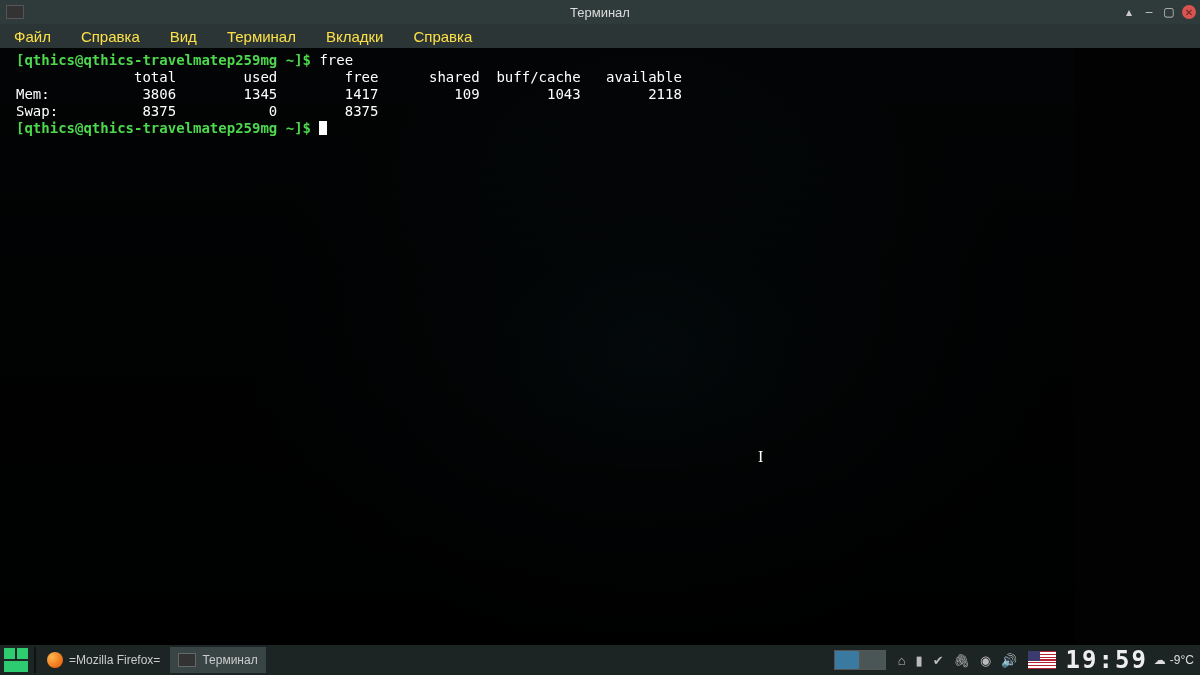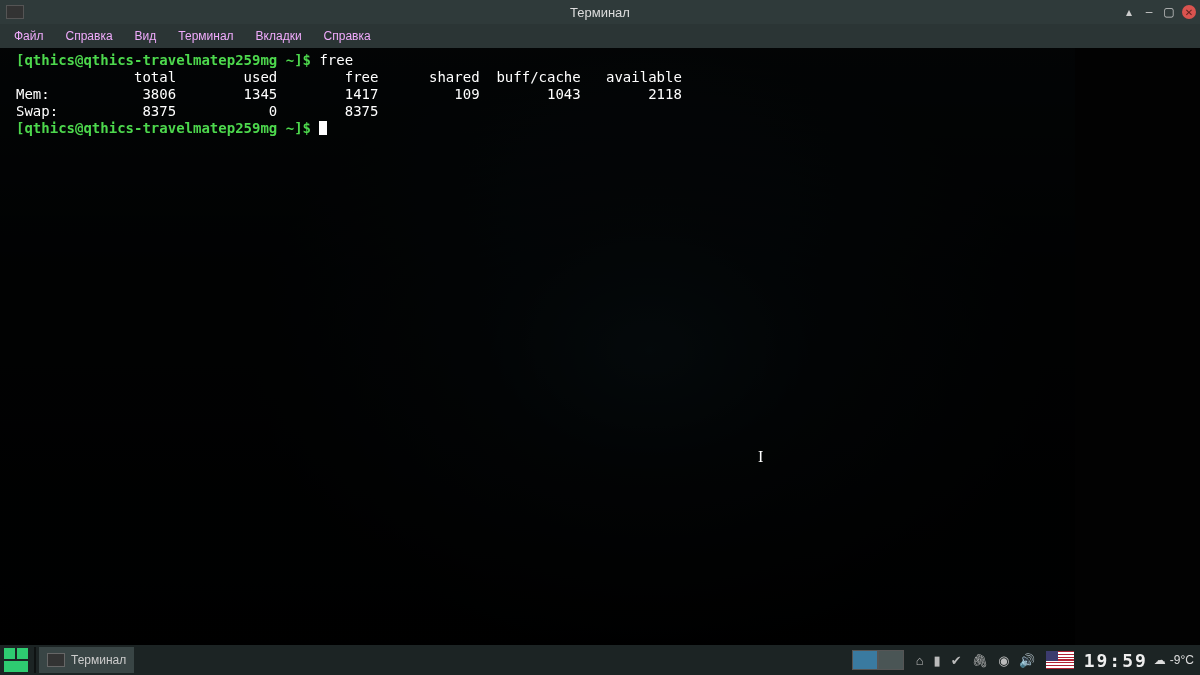--- a/index.html
+++ b/index.html
@@ -4,21 +4,21 @@
 <style>
 html,body{margin:0;padding:0;width:1200px;height:675px;overflow:hidden;font-family:sans-serif;background:#0a0a0a}
 .desktop{position:relative;width:1075px;height:675px;background:radial-gradient(ellipse 400px 300px at 650px 350px,rgba(40,90,110,.35) 0%,rgba(20,40,50,.25) 40%,rgba(0,0,0,.4) 100%),linear-gradient(180deg,#1a2a30 0%,#0a1215 40%,#050505 100%)}
 .window{position:absolute;left:0;top:0;width:1200px;height:645px;display:flex;flex-direction:column}
 .titlebar{height:24px;background:#2f3a3a;display:flex;align-items:center;color:#ccc;font-size:13px;position:relative}
 .titlebar .app-icon{width:16px;height:12px;margin-left:6px;background:#333;border:1px solid #555;display:inline-block}
 .titlebar .title{position:absolute;left:50%;transform:translateX(-50%);color:#ddd}
 .titlebar .controls{position:absolute;right:4px;display:flex;gap:6px;align-items:center}
 .titlebar .ctl{width:14px;height:14px;display:flex;align-items:center;justify-content:center;color:#ccc;font-size:12px;cursor:pointer}
 .titlebar .ctl.close{background:#d9534f;border-radius:50%;width:14px;height:14px;color:#5a1f1d;font-size:10px}
-.menubar{height:24px;background:#2b3535;display:flex;align-items:center;padding:0 6px;gap:6px;color:#f0abfc;font-size:12px}
+.menubar{height:24px;background:#2b3535;display:flex;align-items:center;padding:0 6px;gap:14px;color:#fde047;font-size:15px}
 .menubar .mi{padding:2px 8px;cursor:pointer}
 .term{flex:1;background:rgba(0,0,0,.78);color:#fff;font-family:"DejaVu Sans Mono","Liberation Mono",monospace;font-size:14px;line-height:17px;padding:4px 16px;white-space:pre}
 .prompt{color:#4dd84d;font-weight:bold}
 .cmd{color:#fff}
 .cursor{display:inline-block;width:8px;height:14px;background:#fff;vertical-align:-2px}
 .ibeam{position:absolute;left:758px;top:448px;color:#fff;font-size:16px;font-family:serif}
 .panel{position:absolute;left:0;bottom:0;width:1200px;height:30px;background:#1c2424;display:flex;align-items:center;color:#ccc;font-size:12px}
 .panel .btn{height:26px;display:flex;align-items:center;padding:0 8px;margin:0 1px;cursor:pointer}
 .panel .btn.active{background:#394545}
 .panel .logo{width:24px;height:24px;margin:0 4px;background:#2ecc71;position:relative;cursor:pointer}
@@ -30,21 +30,21 @@
 .panel .ff{width:16px;height:16px;border-radius:50%;background:radial-gradient(circle at 30% 30%,#ffb74d,#e65100);margin-right:6px}
 .panel .spacer{flex:1}
 .tray{display:flex;align-items:center;gap:10px;padding:0 6px;color:#bbb}
 .tray span{cursor:pointer;font-size:13px}
 .pager{display:flex;gap:0;margin:0 6px}
 .pager div{width:24px;height:18px;border:1px solid #555;cursor:pointer}
 .pager .pg-a{background:#3a7aa0}
 .pager .pg-b{background:#4a5555}
 .flag{width:28px;height:18px;background:linear-gradient(180deg,#b22234 0,#b22234 7.7%,#fff 7.7%,#fff 15.4%,#b22234 15.4%,#b22234 23.1%,#fff 23.1%,#fff 30.8%,#b22234 30.8%,#b22234 38.5%,#fff 38.5%,#fff 46.2%,#b22234 46.2%,#b22234 53.8%,#fff 53.8%,#fff 61.5%,#b22234 61.5%,#b22234 69.2%,#fff 69.2%,#fff 76.9%,#b22234 76.9%,#b22234 84.6%,#fff 84.6%,#fff 92.3%,#b22234 92.3%);position:relative;margin:0 4px}
 .flag::before{content:"";position:absolute;left:0;top:0;width:12px;height:10px;background:#3c3b6e}
-.clock{font-family:"DejaVu Sans Mono",monospace;font-size:18px;letter-spacing:2px;color:#eee;margin:0 6px;font-weight:bold}
+.clock{font-family:"DejaVu Sans Mono",monospace;font-size:24px;letter-spacing:2px;color:#eee;margin:0 6px;font-weight:bold}
 .weather{display:flex;align-items:center;gap:4px;margin-right:6px;color:#ddd;font-size:12px}
 </style>
 </head>
 <body>
 
 <div class="desktop">
 
   <div class="window">
     <div class="titlebar">
       <span class="app-icon"></span>
@@ -69,20 +69,24 @@
 <span>Mem:           3806        1345        1417         109        1043        2118</span>
 <span>Swap:          8375           0        8375</span>
 <span class="prompt">[qthics@qthics-travelmatep259mg ~]$ </span><span class="cursor"></span></div>
   </div>
 
   <div class="ibeam">I</div>
 
   <div class="panel">
     <div class="logo"></div>
     <div class="sep"></div>
+    <div class="btn">
+      <span class="ff"></span>
+      <span>=Mozilla Firefox=</span>
+    </div>
     <div class="btn active">
       <span class="task-icon"></span>
       <span>Терминал</span>
     </div>
     <div class="spacer"></div>
     <div class="pager">
       <div class="pg-a"></div>
       <div class="pg-b"></div>
     </div>
     <div class="tray">

